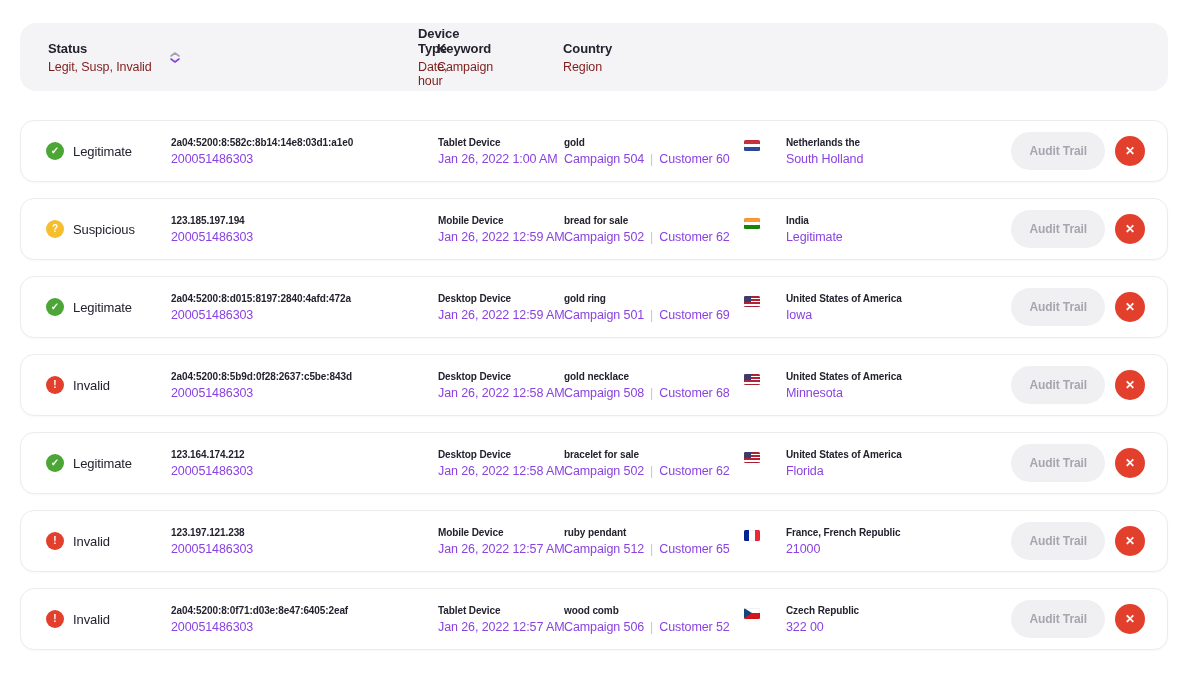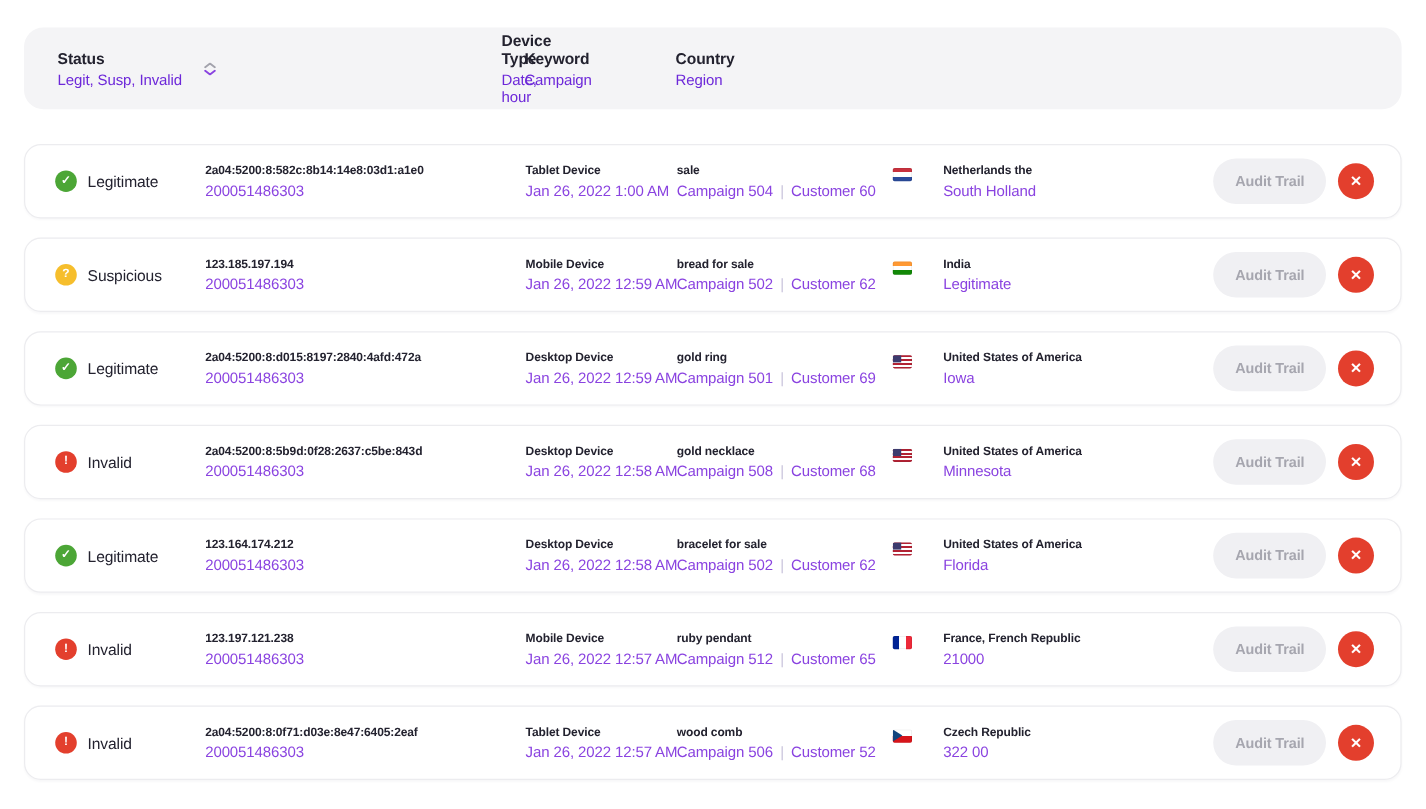--- a/index.html
+++ b/index.html
@@ -14,21 +14,21 @@
     padding:0 22px 0 28px;
   }
 
   .table-header {
     background:#F4F4F6;
     border-radius:16px;
     height:68px;
     margin-bottom:29px;
   }
   .col-title { font-size:13px; font-weight:700; color:#23222F; letter-spacing:-0.1px; }
-  .col-sub   { font-size:12.5px; color:#6d28d9; margin-top:4px; letter-spacing:-0.1px; }
+  .col-sub   { font-size:12.5px; color:#7f1d1d; margin-top:4px; letter-spacing:-0.1px; }
 
   .sort-toggle { display:flex; flex-direction:column; align-items:flex-start; gap:1px;
     cursor:pointer; width:12px; }
 
   .row {
     background:#ffffff;
     border:1px solid #ECECEF;
     border-radius:14px;
     height:62px;
     margin-bottom:16px;
@@ -119,21 +119,21 @@
     <div>
       <div class="primary">2a04:5200:8:582c:8b14:14e8:03d1:a1e0</div>
       <div class="link clickable">200051486303</div>
     </div>
     <div></div>
     <div>
       <div class="primary">Tablet Device</div>
       <div class="link clickable">Jan 26, 2022 1:00 AM</div>
     </div>
     <div>
-      <div class="primary">sale</div>
+      <div class="primary">gold</div>
       <div class="link"><span class="clickable">Campaign 504</span><span class="pipe">|</span><span class="clickable">Customer 60</span></div>
     </div>
     <div class="country-cell">
       <span class="flag" data-flag="nl"></span>
       <div>
         <div class="primary">Netherlands the</div>
         <div class="link clickable">South Holland</div>
       </div>
     </div>
     <div class="actions">

